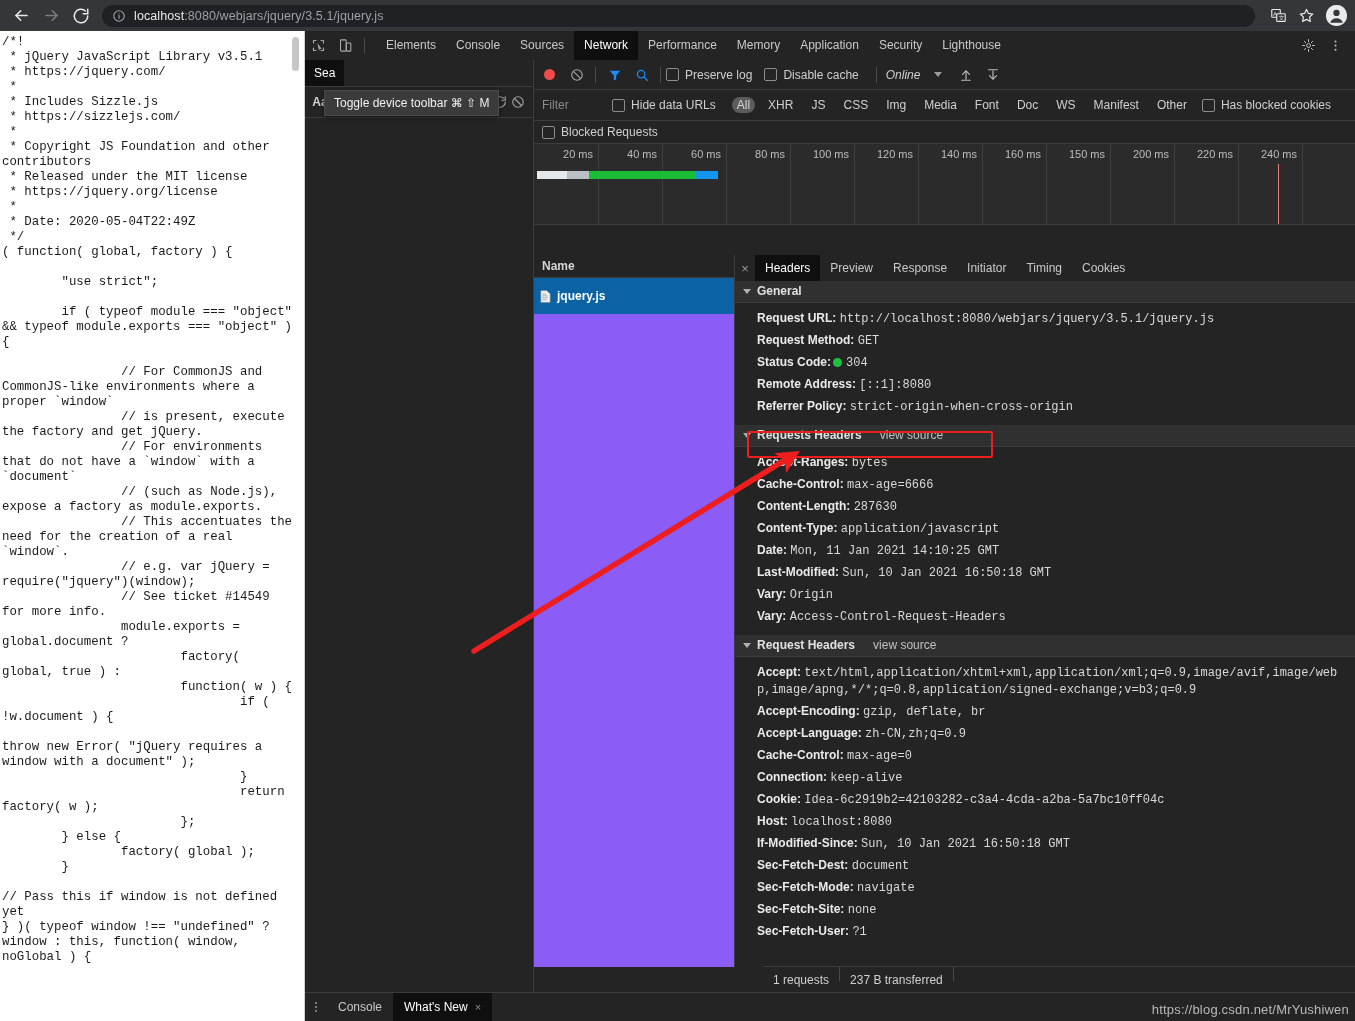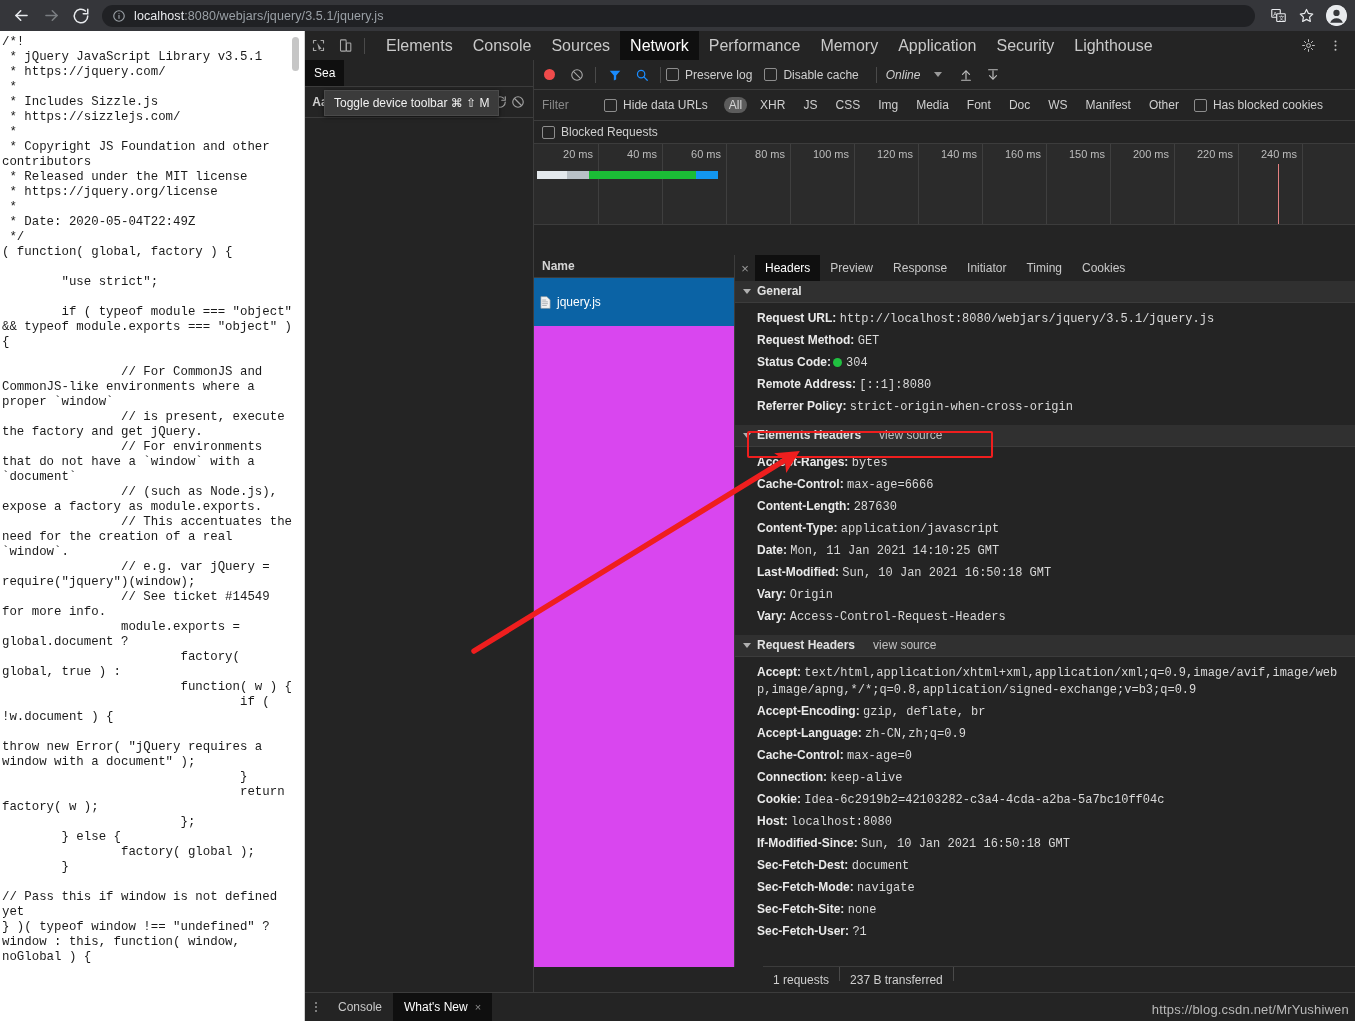--- a/index.html
+++ b/index.html
@@ -62,21 +62,21 @@
     background:#242424;color:#d8d8d8;font-size:12px;
   }
   .dt-toolbar{
     height:29px;background:#242424;border-bottom:1px solid #3c3c3c;
     display:flex;align-items:center;position:relative;
   }
   .dt-icon-btn{width:27px;height:27px;display:flex;align-items:center;justify-content:center;color:#a8a8a8;}
   .dt-sep{width:1px;height:16px;background:#4a4a4a;margin:0 5px;}
   .dt-tabs{display:flex;align-items:center;height:29px;margin-left:6px;}
   .dt-tab{
-    padding:0 10px;height:29px;line-height:29px;color:#c9c9c9;font-size:16px;white-space:nowrap;
+    padding:0 10px;height:29px;line-height:29px;color:#c9c9c9;font-size:12px;white-space:nowrap;
   }
   .dt-tab.active{background:#0f0f0f;color:#ffffff;}
   .dt-toolbar-right{margin-left:auto;display:flex;align-items:center;padding-right:6px;}
 
   
   .search-pane{
     position:absolute;left:0;top:29px;width:228px;height:933px;
     background:#242424;border-right:1px solid #3c3c3c;
   }
   .search-pane-tabs{
@@ -118,21 +118,21 @@
     display:inline-block;vertical-align:-1px;margin-right:6px;background:transparent;
   }
   .lbl{color:#cfcfcf;font-size:12px;white-space:nowrap;}
   .chk{display:flex;align-items:center;margin-right:12px;}
   .throttle{color:#cfcfcf;font-size:12px;margin-left:4px;font-style:italic;}
   .caret{
     width:0;height:0;border-left:4px solid transparent;border-right:4px solid transparent;
     border-top:5px solid #9a9a9a;margin:0 10px 0 14px;
   }
   .net-row2{
-    height:30px;display:flex;align-items:center;padding:0 20px 0 8px;border-bottom:1px solid #3c3c3c;
+    height:30px;display:flex;align-items:center;padding:0 12px 0 8px;border-bottom:1px solid #3c3c3c;
   }
   .filter-box{
     width:200px;color:#8a8a8a;font-size:12px;
   }
   .type-pill{
     padding:1px 5px;border-radius:8px;font-size:12px;color:#cfcfcf;margin:0 4px;white-space:nowrap;
   }
   .type-pill.active{background:#5c5c5c;color:#d5d5d5;}
   .net-row3{
     height:22px;display:flex;align-items:center;padding:0 8px;border-bottom:1px solid #3c3c3c;
@@ -150,29 +150,30 @@
     position:absolute;top:4px;font-size:11px;color:#bdbdbd;transform:translateX(-100%);
     padding-right:5px;white-space:nowrap;
   }
   .ov-bar{position:absolute;left:3px;top:27px;height:8px;display:flex;}
   .ov-seg{height:8px;}
   .ov-marker{position:absolute;top:20px;width:1px;height:60px;background:#e58080;}
 
   
   .split{position:absolute;left:0;top:195px;right:0;bottom:26px;display:flex;}
   .req-list{
-    width:200px;background:#d946ef;border-right:1px solid #3c3c3c;position:relative;
+    width:200px;background:#8b5cf6;border-right:1px solid #3c3c3c;position:relative;
   }
   .req-head{
     height:22px;line-height:22px;padding:0 8px;font-size:12px;color:#d4d4d4;font-weight:bold;
     border-bottom:1px solid #3c3c3c;background:#242424;
   }
   .req-item{
-    height:24px;display:flex;align-items:center;padding:12px 6px;font-size:12px;color:#fff;
+    height:24px;display:flex;align-items:center;padding:6px 6px;font-size:12px;color:#fff;
     background:#0b63a5;
+    font-weight:bold;
   }
   .req-ico{width:11px;height:13px;margin-right:6px;flex:0 0 auto;}
   .details{flex:1 1 auto;background:#242424;position:relative;overflow:hidden;}
   .det-tabs{
     height:26px;display:flex;align-items:center;border-bottom:1px solid #3c3c3c;background:#242424;
   }
   .det-close{width:20px;text-align:center;color:#9a9a9a;font-size:13px;}
   .det-tab{
     height:26px;line-height:26px;padding:0 10px;font-size:12px;color:#c9c9c9;white-space:nowrap;
   }
@@ -561,21 +562,21 @@
                 <span class="v">GET</span></div>
               <div class="hdr"><span class="k">Status Code:</span><span class="status-dot"></span><span class="v">304</span></div>
               <div class="hdr"><span class="k">Remote Address:</span>
                 <span class="v">[::1]:8080</span></div>
               <div class="hdr"><span class="k">Referrer Policy:</span>
                 <span class="v">strict-origin-when-cross-origin</span></div>
             </div>
 
             <div class="sec-head">
               <span class="tri"></span>
-              <span>Elements Headers</span>
+              <span>Requests Headers</span>
               <span class="view-source">view source</span>
             </div>
             <div class="hdr-list">
               <div class="hdr"><span class="k">Accept-Ranges:</span>
                 <span class="v">bytes</span></div>
               <div class="hdr"><span class="k">Cache-Control:</span>
                 <span class="v">max-age=6666</span></div>
               <div class="hdr"><span class="k">Content-Length:</span>
                 <span class="v">287630</span></div>
               <div class="hdr"><span class="k">Content-Type:</span>

